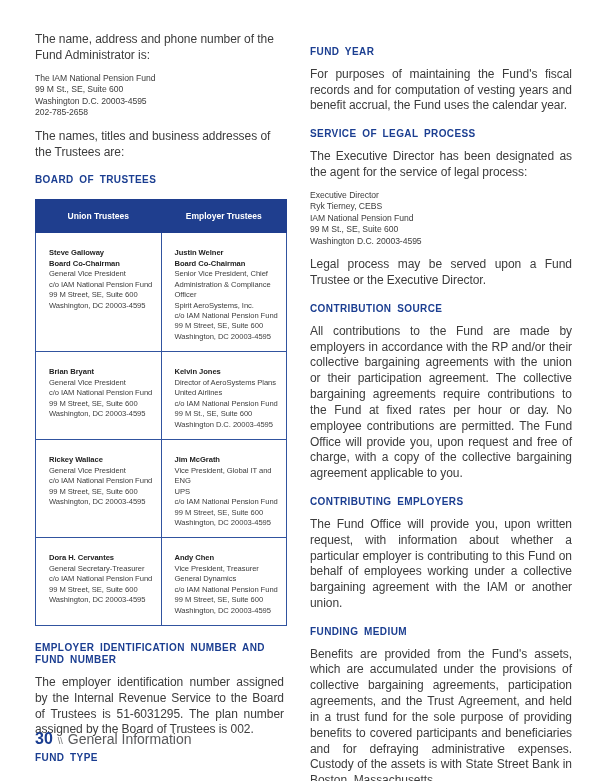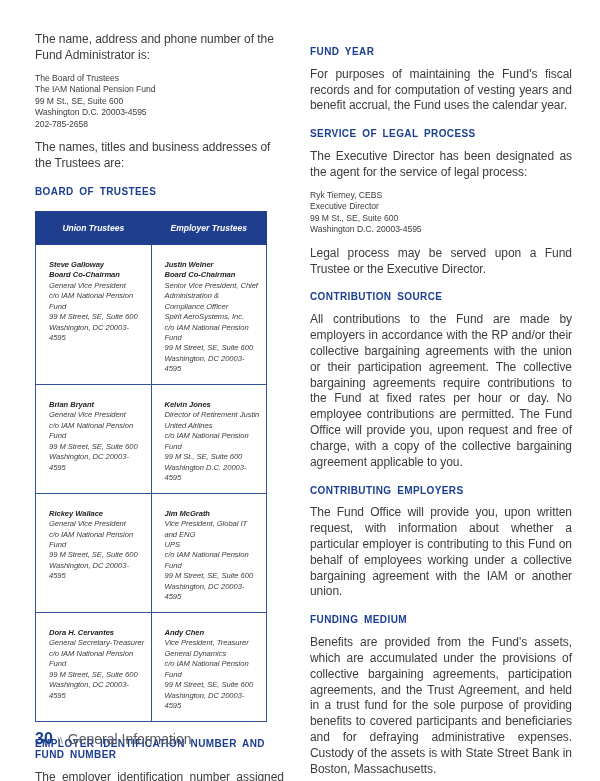--- a/index.html
+++ b/index.html
@@ -40,25 +40,24 @@
   }
   h2.first{margin-top:14px;}
   .addr{margin:0 0 10px 0;}
   .addr div{
     font-size:8.6px;
     line-height:1.34;
     letter-spacing:-0.05px;
   }
   
   table.trustees{
-    width:232px;
+    width:252px;
     border-collapse:collapse;
     margin:13px 0 16px 0;
     table-layout:fixed;
-    font-style:italic;
   }
   table.trustees th{
     background:#1f3e8e;
     color:#ffffff;
     font-size:8.5px;
     font-weight:bold;
     text-align:center;
     padding:11px 2px;
     border:1.5px solid #1f3e8e;
   }
@@ -102,21 +101,20 @@
 </style>
 </head>
 <body>
 
 <div class="page">
   <div class="columns">
 
     <div class="col left">
       <p>The name, address and phone number of the Fund Administrator is:</p>
       <div class="addr" id="admin-address">
-          <div>The Board of Trustees</div>
           <div>The IAM National Pension Fund</div>
           <div>99 M St., SE, Suite 600</div>
           <div>Washington D.C. 20003-4595</div>
           <div>202-785-2658</div>
         </div>
       <p>The names, titles and business addresses of the Trustees are:</p>
       <h2>BOARD OF TRUSTEES</h2>
 
       <table class="trustees">
         <thead>
@@ -149,21 +147,21 @@
             <tr>
               <td>
                 <div class="b">Brian Bryant</div>
                 <div>General Vice President</div>
                 <div>c/o IAM National Pension Fund</div>
                 <div>99 M Street, SE, Suite 600</div>
                 <div>Washington, DC 20003-4595</div>
               </td>
               <td>
                 <div class="b">Kelvin Jones</div>
-                <div>Director of Retirement Justin</div>
+                <div>Director of AeroSystems Plans</div>
                 <div>United Airlines</div>
                 <div>c/o IAM National Pension Fund</div>
                 <div>99 M St., SE, Suite 600</div>
                 <div>Washington D.C. 20003-4595</div>
               </td>
             </tr>
             <tr>
               <td>
                 <div class="b">Rickey Wallace</div>
                 <div>General Vice President</div>
@@ -204,22 +202,23 @@
       <p class="just">The employer identification number assigned by the Internal Revenue Service to the Board of Trustees is 51-6031295. The plan number assigned by the Board of Trustees is 002.</p>
       <h2>FUND TYPE</h2>
     </div>
 
     <div class="col right" id="right-col">
         <h2 class="first">FUND YEAR</h2>
         <p class="just">For purposes of maintaining the Fund's fiscal records and for computation of vesting years and benefit accrual, the Fund uses the calendar year.</p>
         <h2>SERVICE OF LEGAL PROCESS</h2>
         <p class="just">The Executive Director has been designated as the agent for the service of legal process:</p>
         <div class="addr">
+          <div>Executive Director</div>
           <div>Ryk Tierney, CEBS</div>
-          <div>Executive Director</div>
+          <div>IAM National Pension Fund</div>
           <div>99 M St., SE, Suite 600</div>
           <div>Washington D.C. 20003-4595</div>
         </div>
         <p class="just">Legal process may be served upon a Fund Trustee or the Executive Director.</p>
         <h2>CONTRIBUTION SOURCE</h2>
         <p class="just">All contributions to the Fund are made by employers in accordance with the RP and/or their collective bargaining agreements with the union or their participation agreement. The collective bargaining agreements require contributions to the Fund at fixed rates per hour or day. No employee contributions are permitted. The Fund Office will provide you, upon request and free of charge, with a copy of the collective bargaining agreement applicable to you.</p>
         <h2>CONTRIBUTING EMPLOYERS</h2>
         <p class="just">The Fund Office will provide you, upon written request, with information about whether a particular employer is contributing to this Fund on behalf of employees working under a collective bargaining agreement with the IAM or another union.</p>
         <h2>FUNDING MEDIUM</h2>
         <p class="just">Benefits are provided from the Fund's assets, which are accumulated under the provisions of collective bargaining agreements, participation agreements, and the Trust Agreement, and held in a trust fund for the sole purpose of providing benefits to covered participants and beneficiaries and for defraying administrative expenses. Custody of the assets is with State Street Bank in Boston, Massachusetts.</p>

